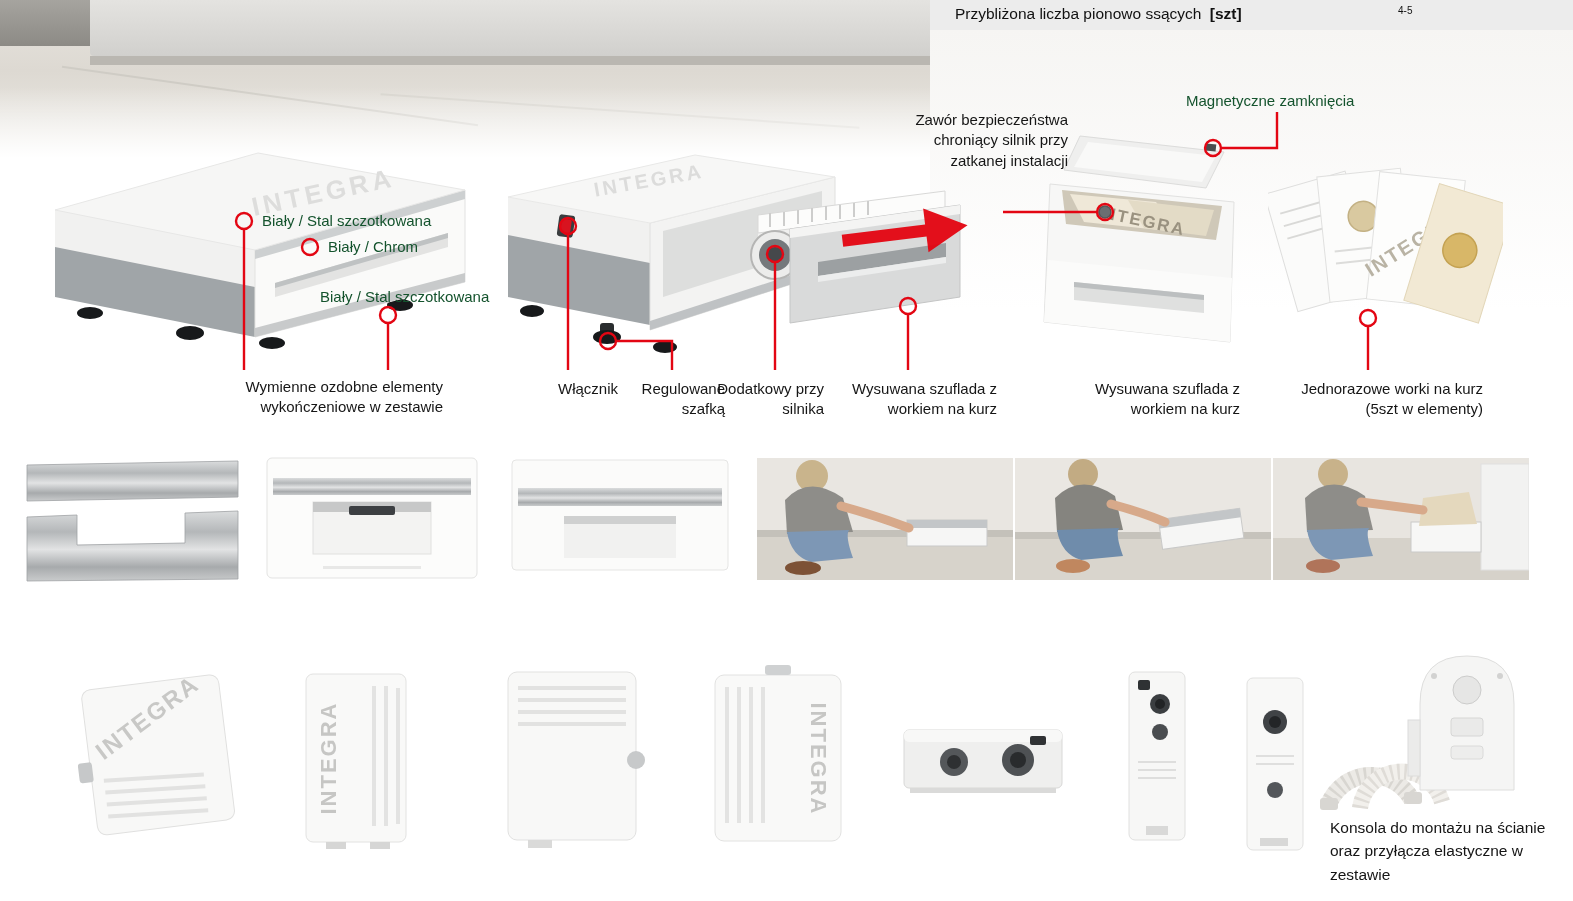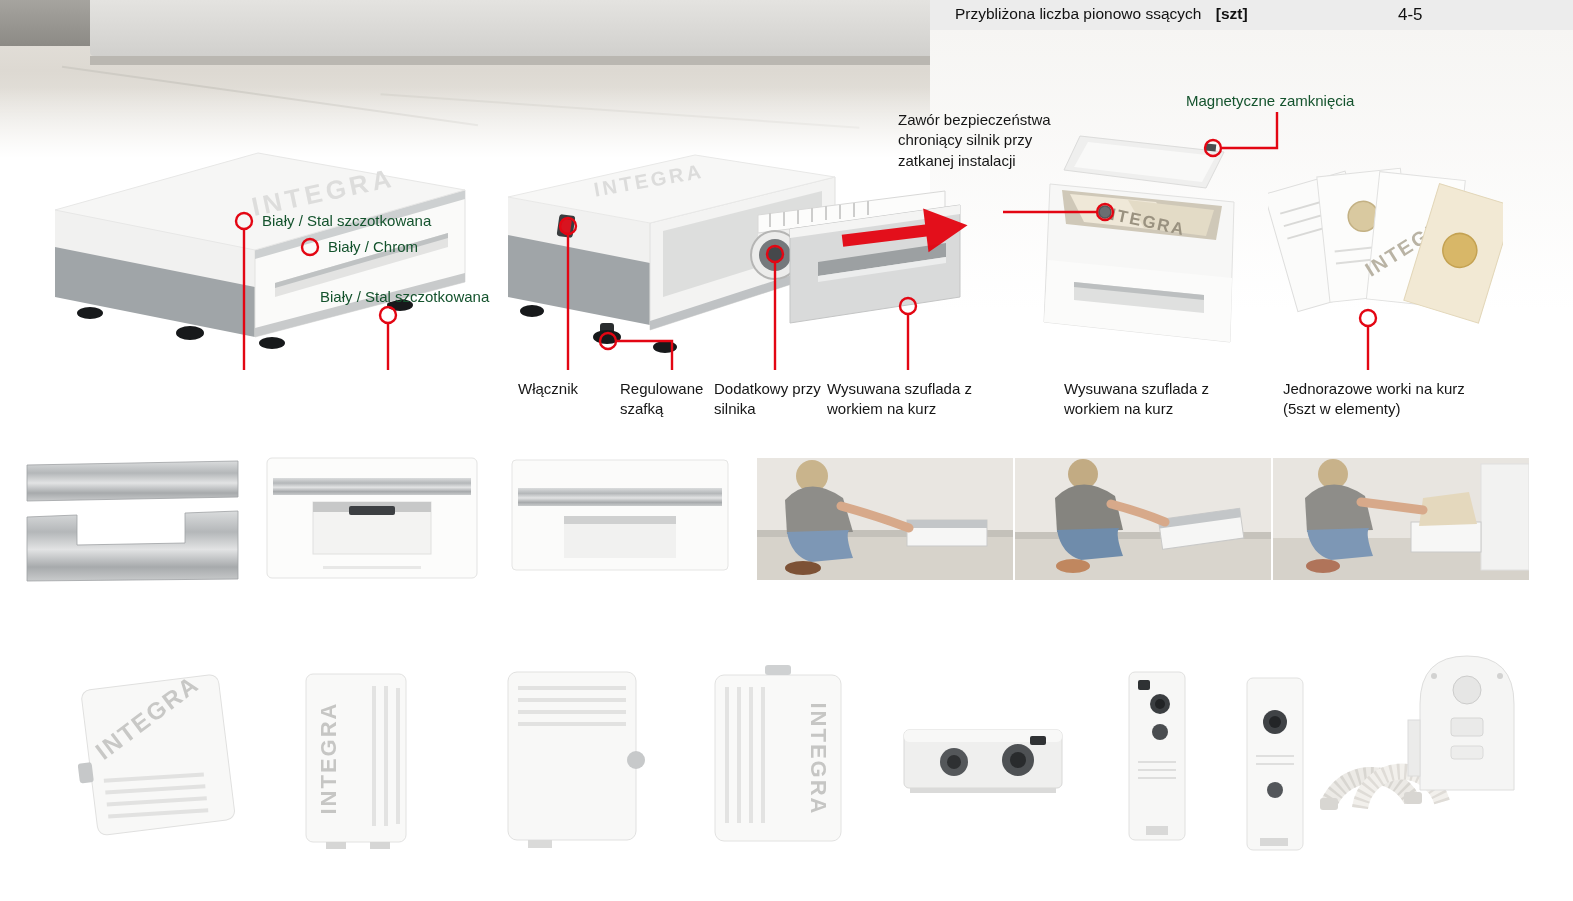--- a/index.html
+++ b/index.html
@@ -1,21 +1,21 @@
 <!DOCTYPE html>
 <html><head>
 <meta charset="utf-8">
 <style>
   *{margin:0;padding:0;box-sizing:border-box}
   html,body{background:#fff}
   body{font-family:"Liberation Sans",sans-serif;color:#161616}
   #page{position:relative;width:1573px;height:901px;background:#fff;overflow:hidden}
   .abs{position:absolute}
   .callout-label{position:absolute;font-size:15px;color:#14532d;white-space:nowrap;z-index:6}
-  .caption{position:absolute;font-size:15px;color:#161616;text-align:left;line-height:1.35;z-index:6}
+  .caption{position:absolute;font-size:15px;color:#161616;text-align:right;line-height:1.35;z-index:6}
   .photo-fade{position:absolute;left:0;top:0;right:0;bottom:0;background:linear-gradient(180deg,rgba(255,255,255,0) 55%,#fff 100%)}
   svg{display:block}
   svg text{font-family:"Liberation Sans",sans-serif}
 </style>
 </head>
 <body>
 
 <div id="page">
 
   <div class="abs" style="left:0;top:0;width:935px;height:158px;background:linear-gradient(180deg,#e7e4df 0%,#ddd9d2 45%,#edebe6 100%);z-index:0">
@@ -25,23 +25,23 @@
     <div class="abs" style="left:60px;top:95px;width:420px;height:2px;background:#cfccc5;transform:rotate(8deg)"></div>
     <div class="abs" style="left:380px;top:110px;width:480px;height:2px;background:#d6d3cc;transform:rotate(4deg)"></div>
     <div class="photo-fade"></div>
   </div>
 
   <div class="abs" style="left:930px;top:30px;width:643px;height:330px;background:linear-gradient(180deg,#f6f5f3 0%,#ffffff 85%);z-index:0"></div>
 
   <div class="abs" style="left:930px;top:0;width:643px;height:30px;background:#ececec;z-index:7">
     <span class="abs" style="left:25px;top:5px;font-size:15.5px;color:#111">
       <span>Przybliżona liczba pionowo ssących</span>
-      <b style="margin-left:10px">[szt]</b>
+      <b style="margin-left:4px">[szt]</b>
     </span>
-    <span class="abs" style="left:468px;top:5px;font-size:17px;color:#111">4-5</span>
+    <span class="abs" style="left:468px;top:5px;font-size:10px;color:#111">4-5</span>
   </div>
 
   <svg class="abs" style="left:40px;top:135px;z-index:2" width="430" height="230" viewBox="0 0 430 230">
     <ellipse cx="50" cy="178" rx="13" ry="6" fill="#17191b"></ellipse>
     <ellipse cx="150" cy="198" rx="14" ry="7" fill="#17191b"></ellipse>
     <ellipse cx="232" cy="208" rx="13" ry="6" fill="#17191b"></ellipse>
     <ellipse cx="360" cy="170" rx="13" ry="6" fill="#17191b"></ellipse>
     <polygon points="15,110 215,150 215,202 15,162" fill="#a0a5a8"></polygon>
     <polygon points="15,75 215,115 215,152 15,112" fill="#f1f1f0"></polygon>
     <polygon points="215,115 425,55 425,147 215,202" fill="#fafaf9" stroke="#e2e2e1" stroke-width="1"></polygon>
@@ -155,20 +155,21 @@
       <circle cx="1213" cy="148" r="8"></circle>
       <polyline points="1277,112 1277,148 1222,148"></polyline>
       <circle cx="1368" cy="318" r="8"></circle>
       <line x1="1368" y1="326" x2="1368" y2="370"></line>
     </g>
   </svg>
 
   <div class="callout-label" style="left:262px;top:212px">Biały / Stal szczotkowana</div>
   <div class="callout-label" style="left:328px;top:238px">Biały / Chrom</div>
   <div class="callout-label" style="left:320px;top:288px">Biały / Stal szczotkowana</div>
+  <div class="caption" style="left:228px;top:377px;width:215px">Wymienne ozdobne elementy wykończeniowe w zestawie</div>
   <div class="caption" style="left:518px;top:379px;width:100px">Włącznik</div>
   <div class="caption" style="left:620px;top:379px;width:105px">Regulowane szafką</div>
   <div class="caption" style="left:714px;top:379px;width:110px">Dodatkowy przy silnika</div>
   <div class="caption" style="left:827px;top:379px;width:170px">Wysuwana szuflada z workiem na kurz</div>
   <div class="caption" style="left:898px;top:110px;width:170px">Zawór bezpieczeństwa chroniący silnik przy zatkanej instalacji</div>
   <div class="callout-label" style="left:1186px;top:92px">Magnetyczne zamknięcia</div>
   <div class="caption" style="left:1064px;top:379px;width:176px">Wysuwana szuflada z workiem na kurz</div>
   <div class="caption" style="left:1283px;top:379px;width:200px">Jednorazowe worki na kurz (5szt w elementy)</div>
 
   <svg class="abs" style="left:25px;top:455px;z-index:2" width="215" height="130" viewBox="0 0 215 130">
@@ -360,14 +361,15 @@
   <svg class="abs" style="left:1406px;top:646px;z-index:2" width="122" height="148" viewBox="0 0 122 148">
     <path d="M14,144 L14,58 Q14,10 61,10 Q108,10 108,58 L108,144 Z" fill="#f5f5f4" stroke="#dededd"></path>
     <circle cx="61" cy="44" r="14" fill="#e6e6e5" stroke="#cccccb"></circle>
     <rect x="45" y="72" width="32" height="18" rx="3" fill="#eaeae9" stroke="#d6d6d5"></rect>
     <rect x="45" y="100" width="32" height="13" rx="3" fill="#ededec" stroke="#dadad9"></rect>
     <circle cx="28" cy="30" r="3" fill="#d2d2d1"></circle>
       <circle cx="94" cy="30" r="3" fill="#d2d2d1"></circle>
     <rect x="2" y="74" width="12" height="56" fill="#ebebea" stroke="#dcdcdb"></rect>
   </svg>
 
+  <div class="abs" style="left:1330px;top:816px;width:218px;font-size:15.5px;line-height:1.5;color:#151515;z-index:6">Konsola do montażu na ścianie oraz przyłącza elastyczne w zestawie</div>
 
 </div>
 
 </body></html>

